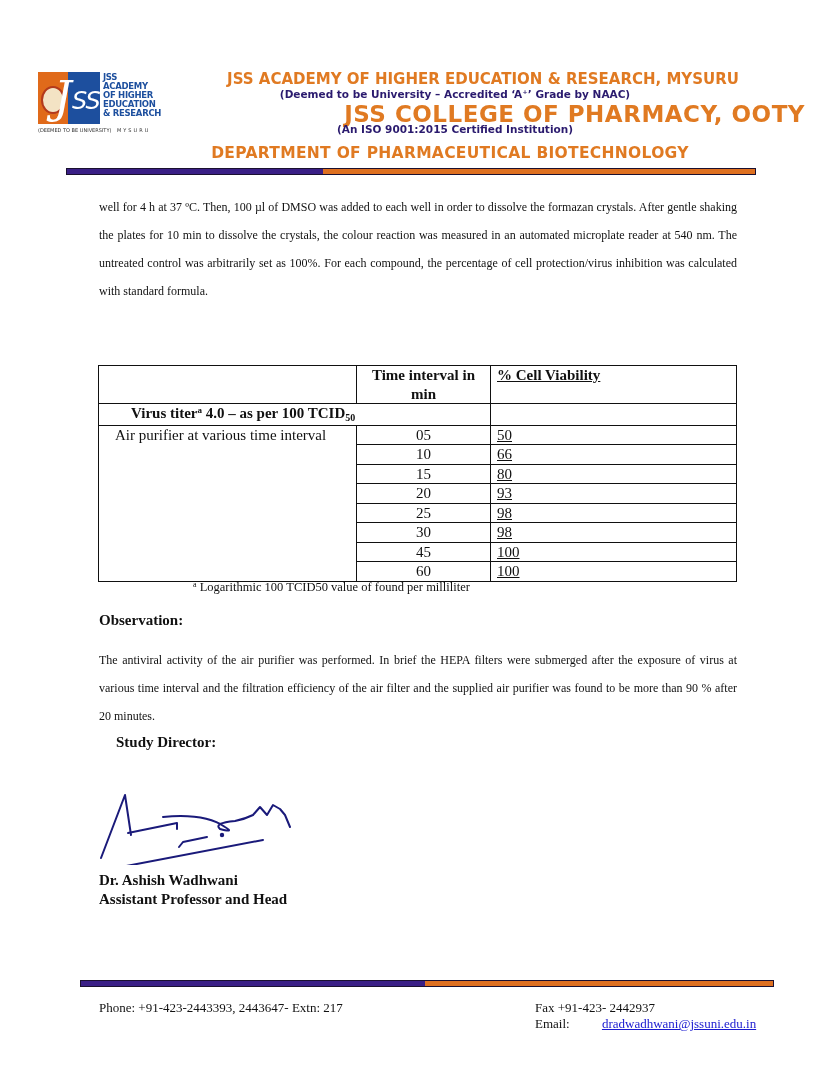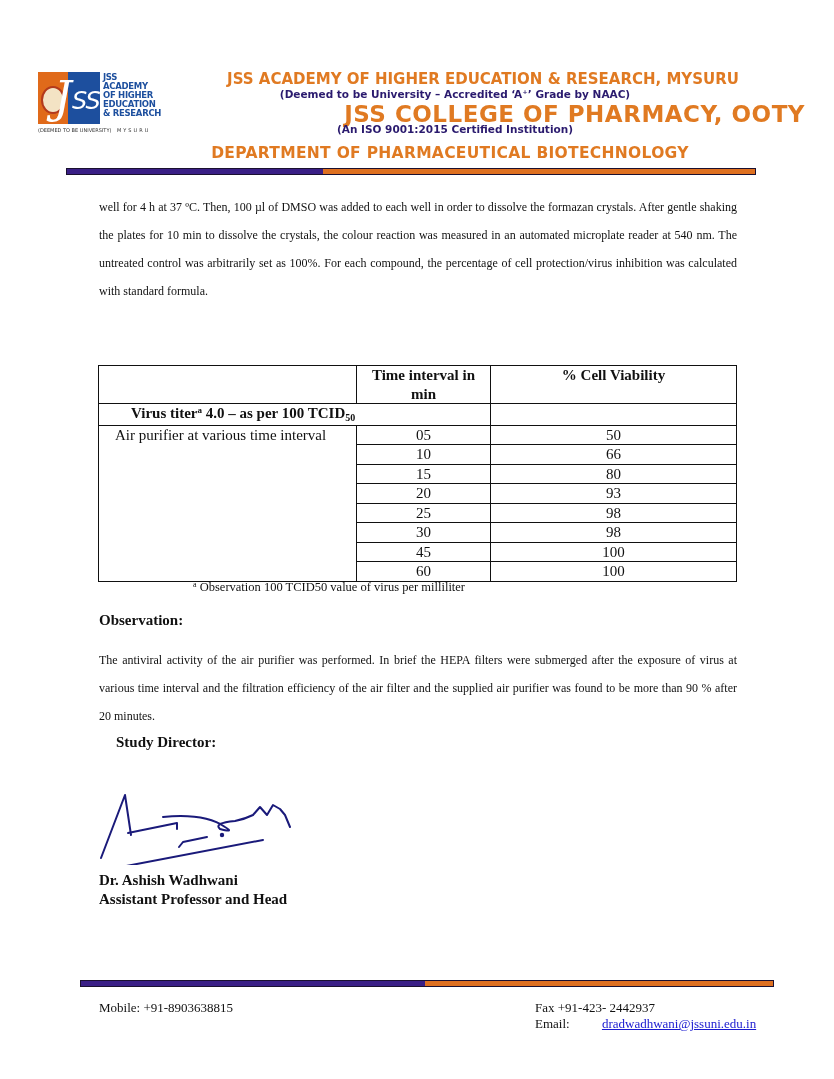--- a/index.html
+++ b/index.html
@@ -31,21 +31,21 @@
     .bar-bottom { left: 80px; top: 980px; width: 692px; }
     .bar-bottom .p { width: 344px; }
 
     .para { position: absolute; left: 99px; width: 638px; font-size: 12px; line-height: 28px; text-align: justify; text-align-last: left; }
     .para1 { top: 193px; }
 
     table.data { position: absolute; left: 98px; top: 365px; width: 639px; border-collapse: collapse; font-size: 15px; border-radius: 22px; }
     table.data td { border: 1px solid #111; padding: 0 6px; line-height: 18.5px; vertical-align: top; }
     table.data .c1 { width: 235px; padding-left: 16px; }
     table.data .c2 { width: 121px; text-align: center; }
-    table.data .c3 { text-align: center; }
+    table.data .c3 { text-align: left; text-decoration: underline; }
     table.data .hd td { height: 36px; font-weight: bold; }
     table.data .titer td { font-weight: bold; height: 18px; }
     sub.s { font-size: 10px; vertical-align: baseline; position: relative; top: 3px; }
     sup.s { font-size: 9px; vertical-align: baseline; position: relative; top: -5px; }
 
     .footnote { position: absolute; left: 193px; top: 580px; font-size: 12.5px; }
     .footnote sup { font-size: 8px; vertical-align: baseline; position: relative; top: -4px; }
 
     .obs-title { position: absolute; left: 99px; top: 612px; font-size: 15px; font-weight: bold; }
     .para2 { top: 646px; }
@@ -134,21 +134,21 @@
     <td class="c2">45</td>
     <td class="c3">100</td>
   </tr>
   <tr>
     <td class="c2">60</td>
     <td class="c3">100</td>
   </tr>
 </tbody>
   </table>
 
-<div class="footnote"><sup>a</sup><span> Observation 100 TCID50 value of virus per milliliter</span></div>
+<div class="footnote"><sup>a</sup><span> Logarithmic 100 TCID50 value of found per milliliter</span></div>
 
 <div class="obs-title">Observation:</div>
 <div class="para para2">The antiviral activity of the air purifier was performed. In brief the HEPA filters were submerged after the exposure of virus at various time interval and the filtration efficiency of the air filter and the supplied air purifier was found to be more than 90 % after 20 minutes.</div>
 <div class="director">Study Director:</div>
 
 <svg class="signature" viewBox="0 0 210 80">
   <g fill="none" stroke="#1a1a7a" stroke-width="2" stroke-linecap="round" stroke-linejoin="round">
     <path d="M6 73 L30 10 L36 50"></path>
     <path d="M33 48 L82 38 L82 44"></path>
     <path d="M68 32 Q110 28 130 42 Q140 48 125 44 Q118 38 140 36 Q150 34 158 30 L165 22 L172 30 L178 20 L185 24 L190 30 L195 42"></path>
@@ -162,18 +162,18 @@
   <div>Dr. Ashish Wadhwani</div>
   <div>Assistant Professor and Head</div>
 </div>
 
 <div class="bar bar-bottom">
   <div class="p"></div>
     <div class="o"></div>
 </div>
 
 <div class="foot foot-left">
-  <div>Mobile: +91-8903638815</div>
+  <div>Phone: +91-423-2443393, 2443647- Extn: 217</div>
 </div>
 <div class="foot foot-right">
   <div>Fax +91-423- 2442937</div>
   <div><span>Email: </span><a href="mailto:dradwadhwani@jssuni.edu.in">dradwadhwani@jssuni.edu.in</a></div>
 </div>
 
 </body></html>

